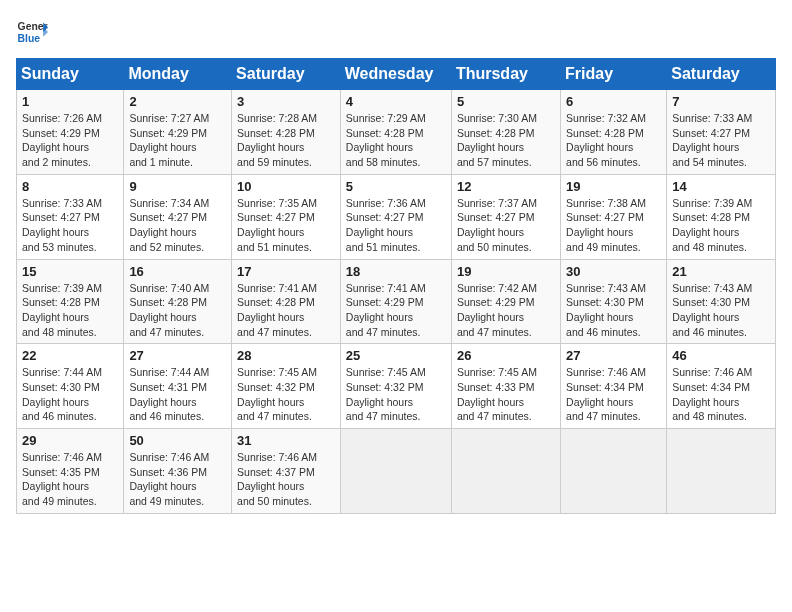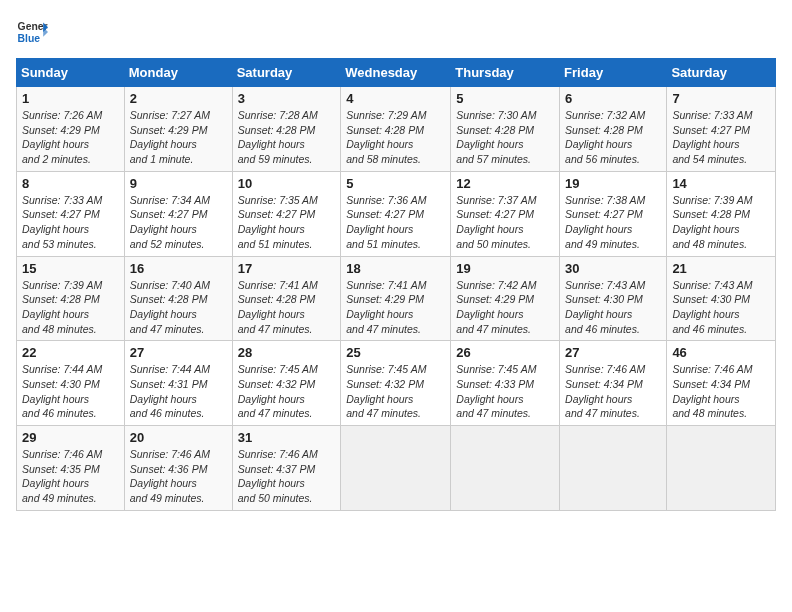--- a/index.html
+++ b/index.html
@@ -40,21 +40,21 @@
     .calendar-table {
       width: 100%;
       border-collapse: collapse;
       font-size: 11px;
     }
     .calendar-table thead tr th {
       background-color: #1a6bbf;
       color: #fff;
       padding: 6px 4px;
       text-align: left;
-      font-size: 13px;
+      font-size: 16px;
       font-weight: bold;
       border: 1px solid #1a6bbf;
     }
     .calendar-table tbody tr td {
       border: 1px solid #ccc;
       vertical-align: top;
       padding: 4px 5px;
       width: 113px;
       background: #fff;
     }
@@ -65,21 +65,20 @@
       font-size: 13px;
       font-weight: bold;
       color: #222;
       display: block;
       margin-bottom: 2px;
     }
     .day-info {
       font-size: 10.5px;
       color: #333;
       line-height: 1.4;
-      font-style: italic;
     }
     .empty-cell {
       background: #f0f0f0 !important;
     }
   </style>
 </head>
 <body>
 
 <div class="header">
   <div class="logo">
@@ -228,21 +227,21 @@
           <span class="day-number">46</span>
           <div class="day-info">Sunrise: 7:46 AM<br>Sunset: 4:34 PM<br>Daylight hours<br>and 48 minutes.</div>
         </td>
       </tr>
       <tr>
         <td>
           <span class="day-number">29</span>
           <div class="day-info">Sunrise: 7:46 AM<br>Sunset: 4:35 PM<br>Daylight hours<br>and 49 minutes.</div>
         </td>
         <td>
-          <span class="day-number">20</span>
+          <span class="day-number">50</span>
           <div class="day-info">Sunrise: 7:46 AM<br>Sunset: 4:36 PM<br>Daylight hours<br>and 49 minutes.</div>
         </td>
         <td>
           <span class="day-number">31</span>
           <div class="day-info">Sunrise: 7:46 AM<br>Sunset: 4:37 PM<br>Daylight hours<br>and 50 minutes.</div>
         </td>
         <td class="empty-cell"></td>
         <td class="empty-cell"></td>
         <td class="empty-cell"></td>
         <td class="empty-cell"></td>

